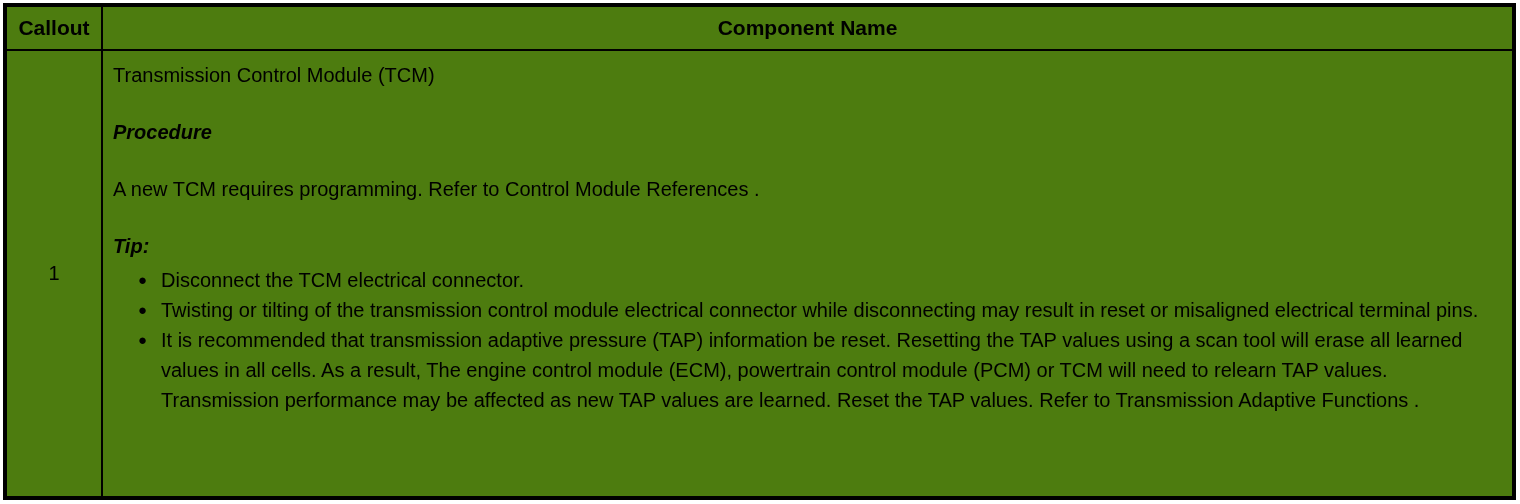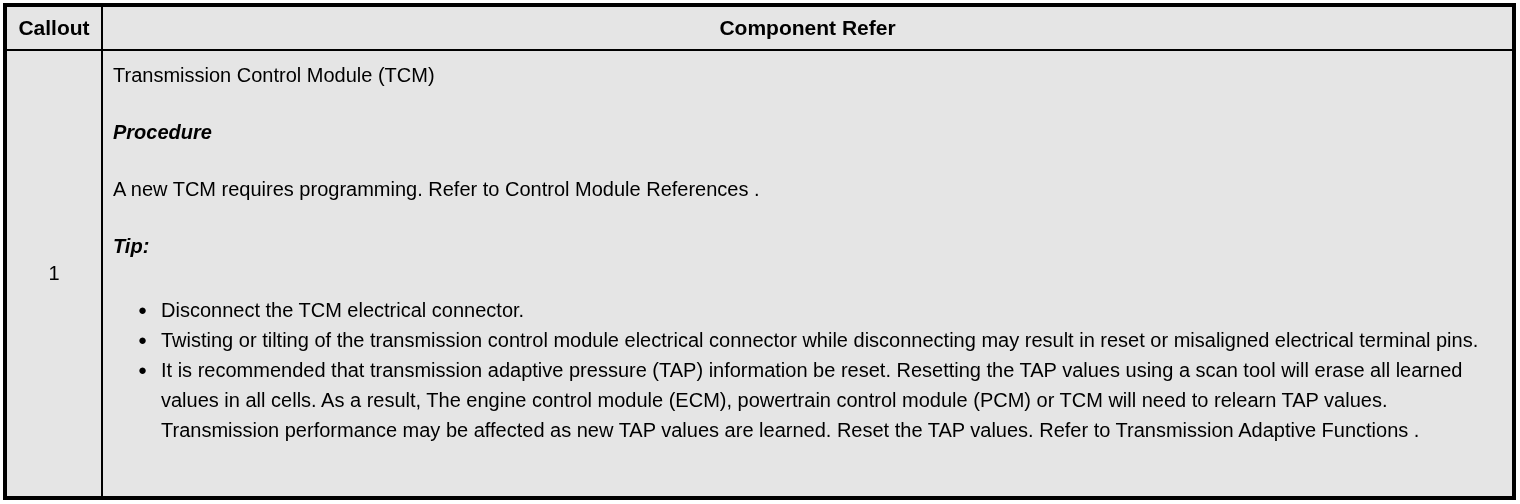--- a/index.html
+++ b/index.html
@@ -18,21 +18,21 @@
     color: #000000;
   }
   table.component-table {
     position: absolute;
     left: 3px;
     top: 3px;
     width: 1513px;
     height: 497px;
     border-collapse: collapse;
     table-layout: fixed;
-    background: #e5e5e5;
+    background: #4d7c0f;
   }
   table.component-table, 
   table.component-table th,
   table.component-table td {
     border: 2px solid #000000;
   }
   table.component-table {
     border-width: 4px;
   }
   th.hdr {
@@ -57,21 +57,21 @@
     line-height: 30px;
   }
   td.content-cell p {
     margin: 0 0 27px 0;
   }
   td.content-cell p.bold {
     font-weight: bold;
     font-style: italic;
   }
   td.content-cell p.tip-heading {
-    margin-bottom: 34px;
+    margin-bottom: 4px;
   }
   ul.tip-list {
     list-style: none;
     margin: 0;
     padding: 0;
   }
   ul.tip-list li {
     position: relative;
     padding-left: 48px;
     line-height: 30px;
@@ -89,21 +89,21 @@
 
 <div class="page">
   <table class="component-table">
     <colgroup>
       <col class="callout-col">
       <col>
     </colgroup>
     <thead>
       <tr>
         <th class="hdr">Callout</th>
-        <th class="hdr">Component Refer</th>
+        <th class="hdr">Component Name</th>
       </tr>
     </thead>
     <tbody>
       <tr>
         <td class="callout-cell">1</td>
         <td class="content-cell">
           <p>Transmission Control Module (TCM)</p>
           <p class="bold">Procedure</p>
           <p>A new TCM requires programming. Refer to Control Module References .</p>
           <p class="bold tip-heading">Tip:</p>

